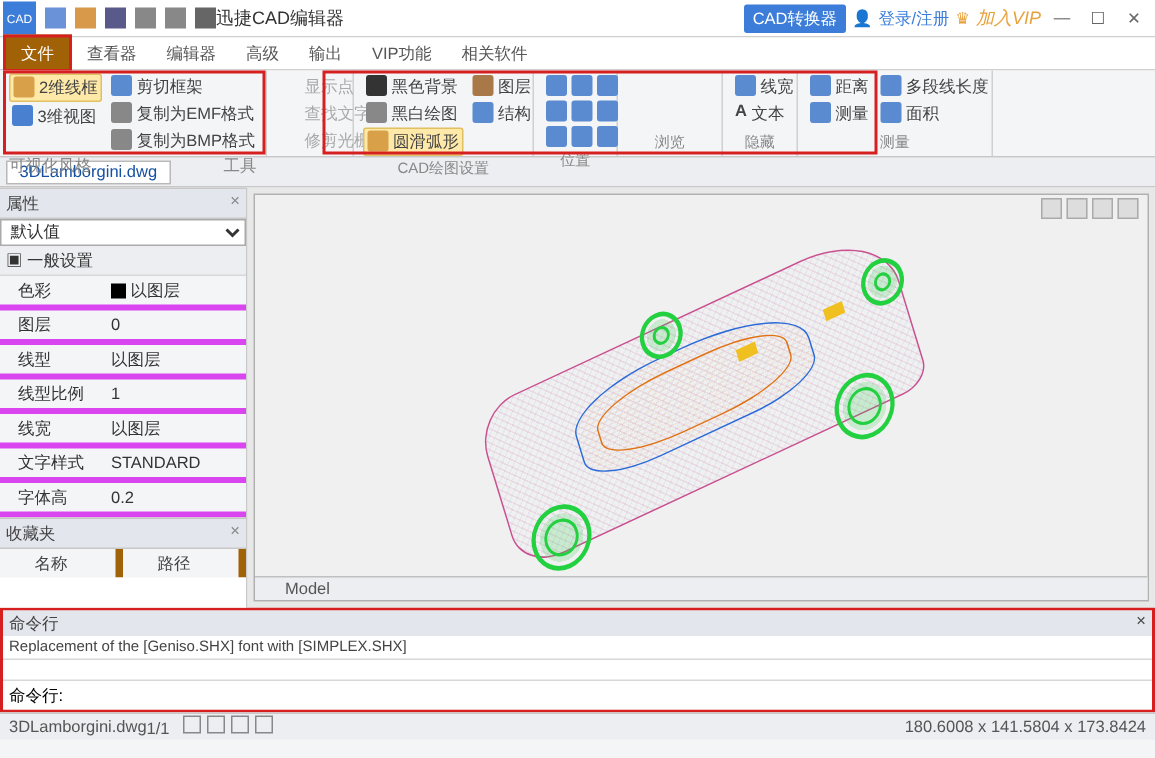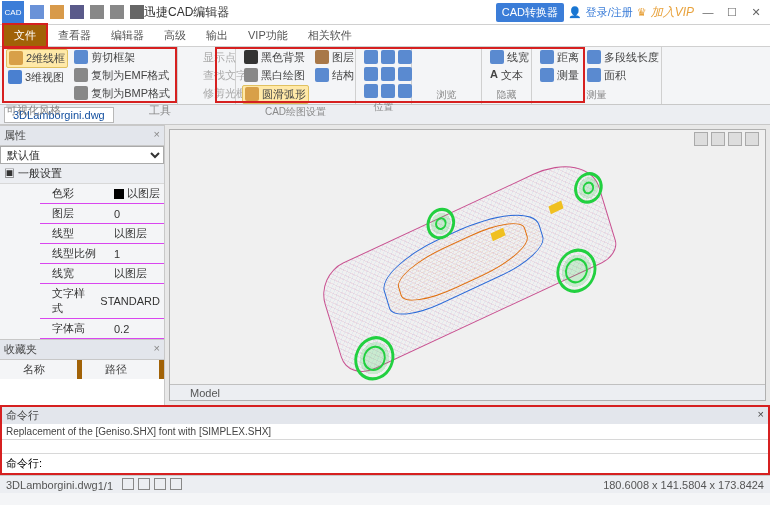--- a/index.html
+++ b/index.html
@@ -29,21 +29,21 @@
 .redbox1 { position:absolute; left:2px; top:0; width:175px; height:56px; border:2px solid #d62020; pointer-events:none; }
 .redbox2 { position:absolute; left:215px; top:0; width:370px; height:56px; border:2px solid #d62020; pointer-events:none; }
 .doctab { height:20px; background:#eceef2; display:flex; align-items:center; padding-left:4px; border-bottom:1px solid #c8c8c8; }
 .doctab .dtab { background:#fff; border:1px solid #b8b8b8; padding:1px 8px; font-size:11px; color:#1450a0; }
 .main { display:flex; height:280px; }
 .left { width:165px; display:flex; flex-direction:column; background:#f4f5f7; border-right:1px solid #c8c8c8; }
 .panel-head { background:#e3e6ec; padding:2px 4px; font-size:11px; color:#444; border-top:1px solid #c8c8c8; border-bottom:1px solid #c8c8c8; display:flex; justify-content:space-between; }
 .panel-head .x { color:#888; }
 .prop-select { width:100%; border:1px solid #aaa; background:#fff; padding:1px 2px; font-size:11px; color:#333; }
 .prop-cat { background:#eceef2; padding:2px 4px; font-size:11px; color:#333; border-bottom:1px solid #d8d8d8; }
-.prop-row { display:flex; border-bottom:1px solid #d946ef;margin-left:40px; }
+.prop-row { display:flex; border-bottom:4px solid #d946ef; }
 .prop-row .k { width:70px; padding:2px 4px 2px 12px; color:#333; }
 .prop-row .v { flex:1; padding:2px 4px; color:#333; display:flex; align-items:center; gap:3px; }
 .swatch { width:10px; height:10px; background:#000; display:inline-block; }
 .fav-grid { display:flex; }
 .fav-grid .fcol { flex:1; padding:2px 4px; border-right:5px solid #a16207; color:#444;margin-left:19px; }
 .viewport { flex:1; background:#e8e8e8; position:relative; overflow:hidden; }
 .viewport-inner { position:absolute; inset:4px; background:#f0f0f0; border:1px solid #b0b0b0; }
 .vp-tools { position:absolute; right:6px; top:2px; display:flex; gap:3px; }
 .vp-tools span { width:14px; height:14px; background:#ddd; border:1px solid #aaa; }
 .car { position:absolute; left:50%; top:50%; transform:translate(-50%,-50%) rotate(-25deg) skewX(-8deg); }

